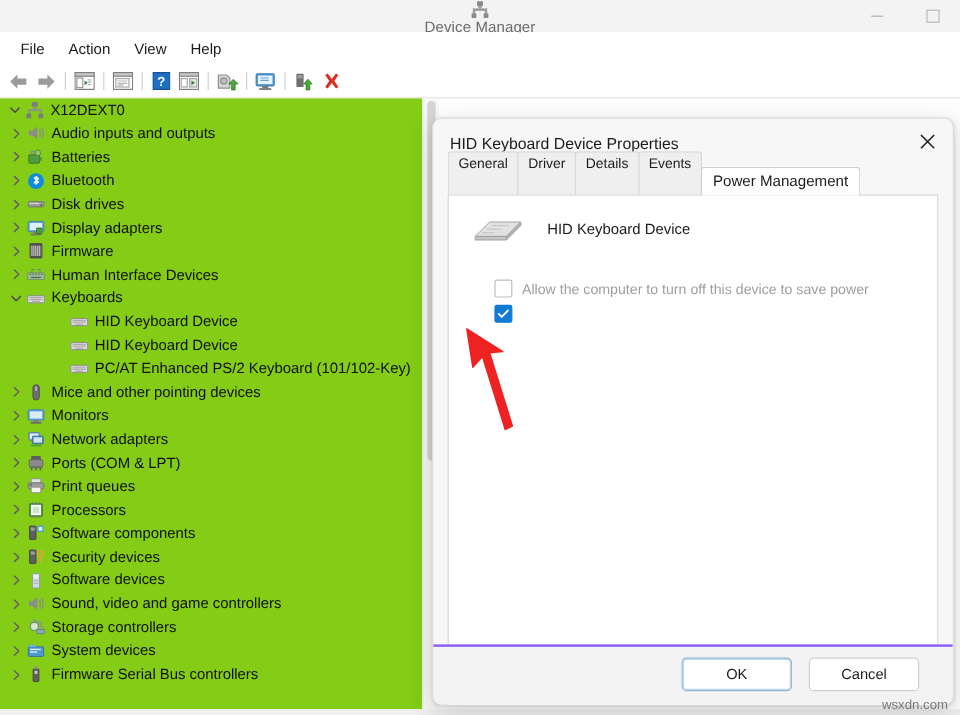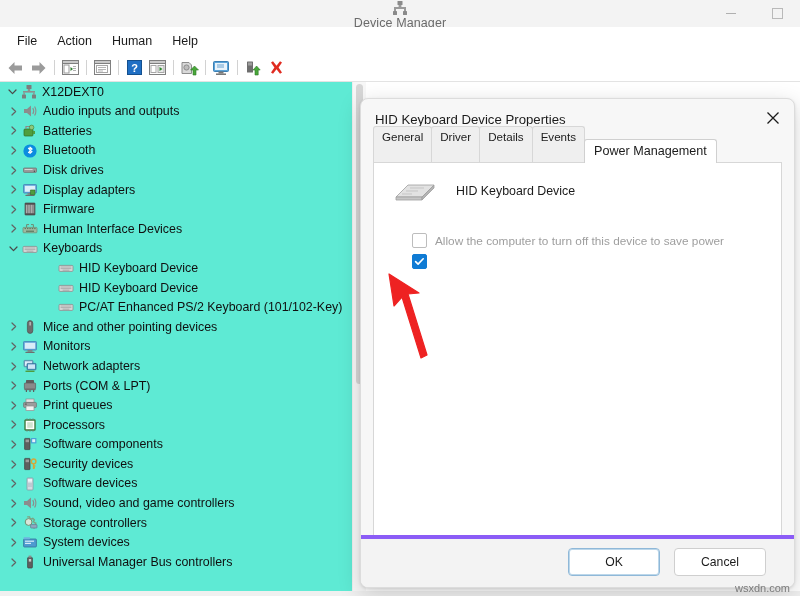--- a/index.html
+++ b/index.html
@@ -35,21 +35,21 @@
     position:absolute;left:0;top:54px;width:800px;height:27px;
     background:#ffffff;display:flex;align-items:center;padding-left:4px;
     border-bottom:1px solid #e3e3e3;
   }
   .tool{width:21px;height:21px;margin:0 1px;position:relative;display:flex;align-items:center;justify-content:center;}
   .tsep{width:1px;height:15px;background:#d2d2d2;margin:0 4px;}
 
   
   .tree{
     position:absolute;left:0;top:82px;width:352px;height:509px;
-    background:#5eead4;overflow:hidden;text-align:center;
+    background:#84cc16;overflow:hidden;text-align:center;
   }
   .row{height:19.6px;display:flex;align-items:center;white-space:nowrap;}
   .chev{width:11px;height:11px;flex:none;position:relative;margin-right:3px;}
   .chev svg{position:absolute;left:0;top:0;}
   .ticon{width:16px;height:16px;flex:none;margin-right:5px;position:relative;}
   .tlabel{font-size:12.4px;color:#101010;line-height:1;}
   .r0{padding-left:7px;}
   .r1{padding-left:8px;}
   .r2{padding-left:44px;}
 
@@ -102,21 +102,21 @@
   .chk-row.c2{left:22px;top:91px;}
   .cbox{width:13px;height:13px;border:1px solid #bdbdbd;background:#fff;border-radius:2px;flex:none;}
   .cbox.checked{background:#0f7bd4;border-color:#0f7bd4;position:relative;}
   .cbox.checked svg{position:absolute;left:1px;top:1px;}
   .chk-label{font-size:11.8px;margin-left:8px;}
   .chk-label.dis{color:#9e9e9e;}
   .chk-label.en{color:#111;}
 
   .dlg-footer{
     position:absolute;left:0;bottom:0;width:433px;height:48px;
-    background:#f3f3f3;border-top:4px solid #8b5cf6;
+    background:#f3f3f3;border-top:2px solid #8b5cf6;
   }
   .btn{
     position:absolute;top:9px;height:26px;width:90px;
     background:#ffffff;border:1px solid #cfcfcf;border-radius:4px;
     font-size:12.2px;color:#1b1b1b;display:flex;align-items:center;justify-content:center;
   }
   .btn.ok{right:134px;border-color:#8fb8d8;box-shadow:0 0 0 1px #bcd7ea inset;}
   .btn.cancel{right:28px;}
 
   
@@ -151,21 +151,21 @@
         </div>
       <div class="wc">
           <span class="sq"></span>
         </div>
     </div>
   </div>
 
   <div class="menubar">
     <div class="menu-item">File</div>
     <div class="menu-item">Action</div>
-    <div class="menu-item">Human</div>
+    <div class="menu-item">View</div>
     <div class="menu-item">Help</div>
   </div>
 
   <div class="toolbar">
     <div class="tool">
       <svg width="17" height="14" viewBox="0 0 17 14">
         <path d="M7.5 1 L1.5 7 L7.5 13 L7.5 9.6 L15 9.6 L15 4.4 L7.5 4.4 Z" fill="#9b9b9b"></path>
       </svg>
     </div>
     <div class="tool">
@@ -561,21 +561,21 @@
         <span class="chev">
           <svg width="11" height="11" viewBox="0 0 11 11">
             <path d="M4 2 L7.6 5.5 L4 9" stroke="#636363" stroke-width="1.25" fill="none" stroke-linecap="round" stroke-linejoin="round"></path>
           </svg>
         </span>
         <span class="ticon"><svg width="16" height="16" viewBox="0 0 16 16">
             <rect x="5.6" y="3.4" width="4.8" height="10.6" rx="0.8" fill="#5f5f5f" stroke="#3f3f3f" stroke-width="0.7"></rect>
             <rect x="6.6" y="1.6" width="2.8" height="2" fill="#8d8d8d"></rect>
             <rect x="6.8" y="5" width="2.4" height="2.6" fill="#c9c9c9"></rect>
           </svg></span>
-        <span class="tlabel">Universal Manager Bus controllers</span>
+        <span class="tlabel">Firmware Serial Bus controllers</span>
       </div>
     </div>
 
   <div class="vscroll">
     <div class="vthumb"></div>
   </div>
   <div class="statusbar"></div>
 
   <div class="dialog">
 

